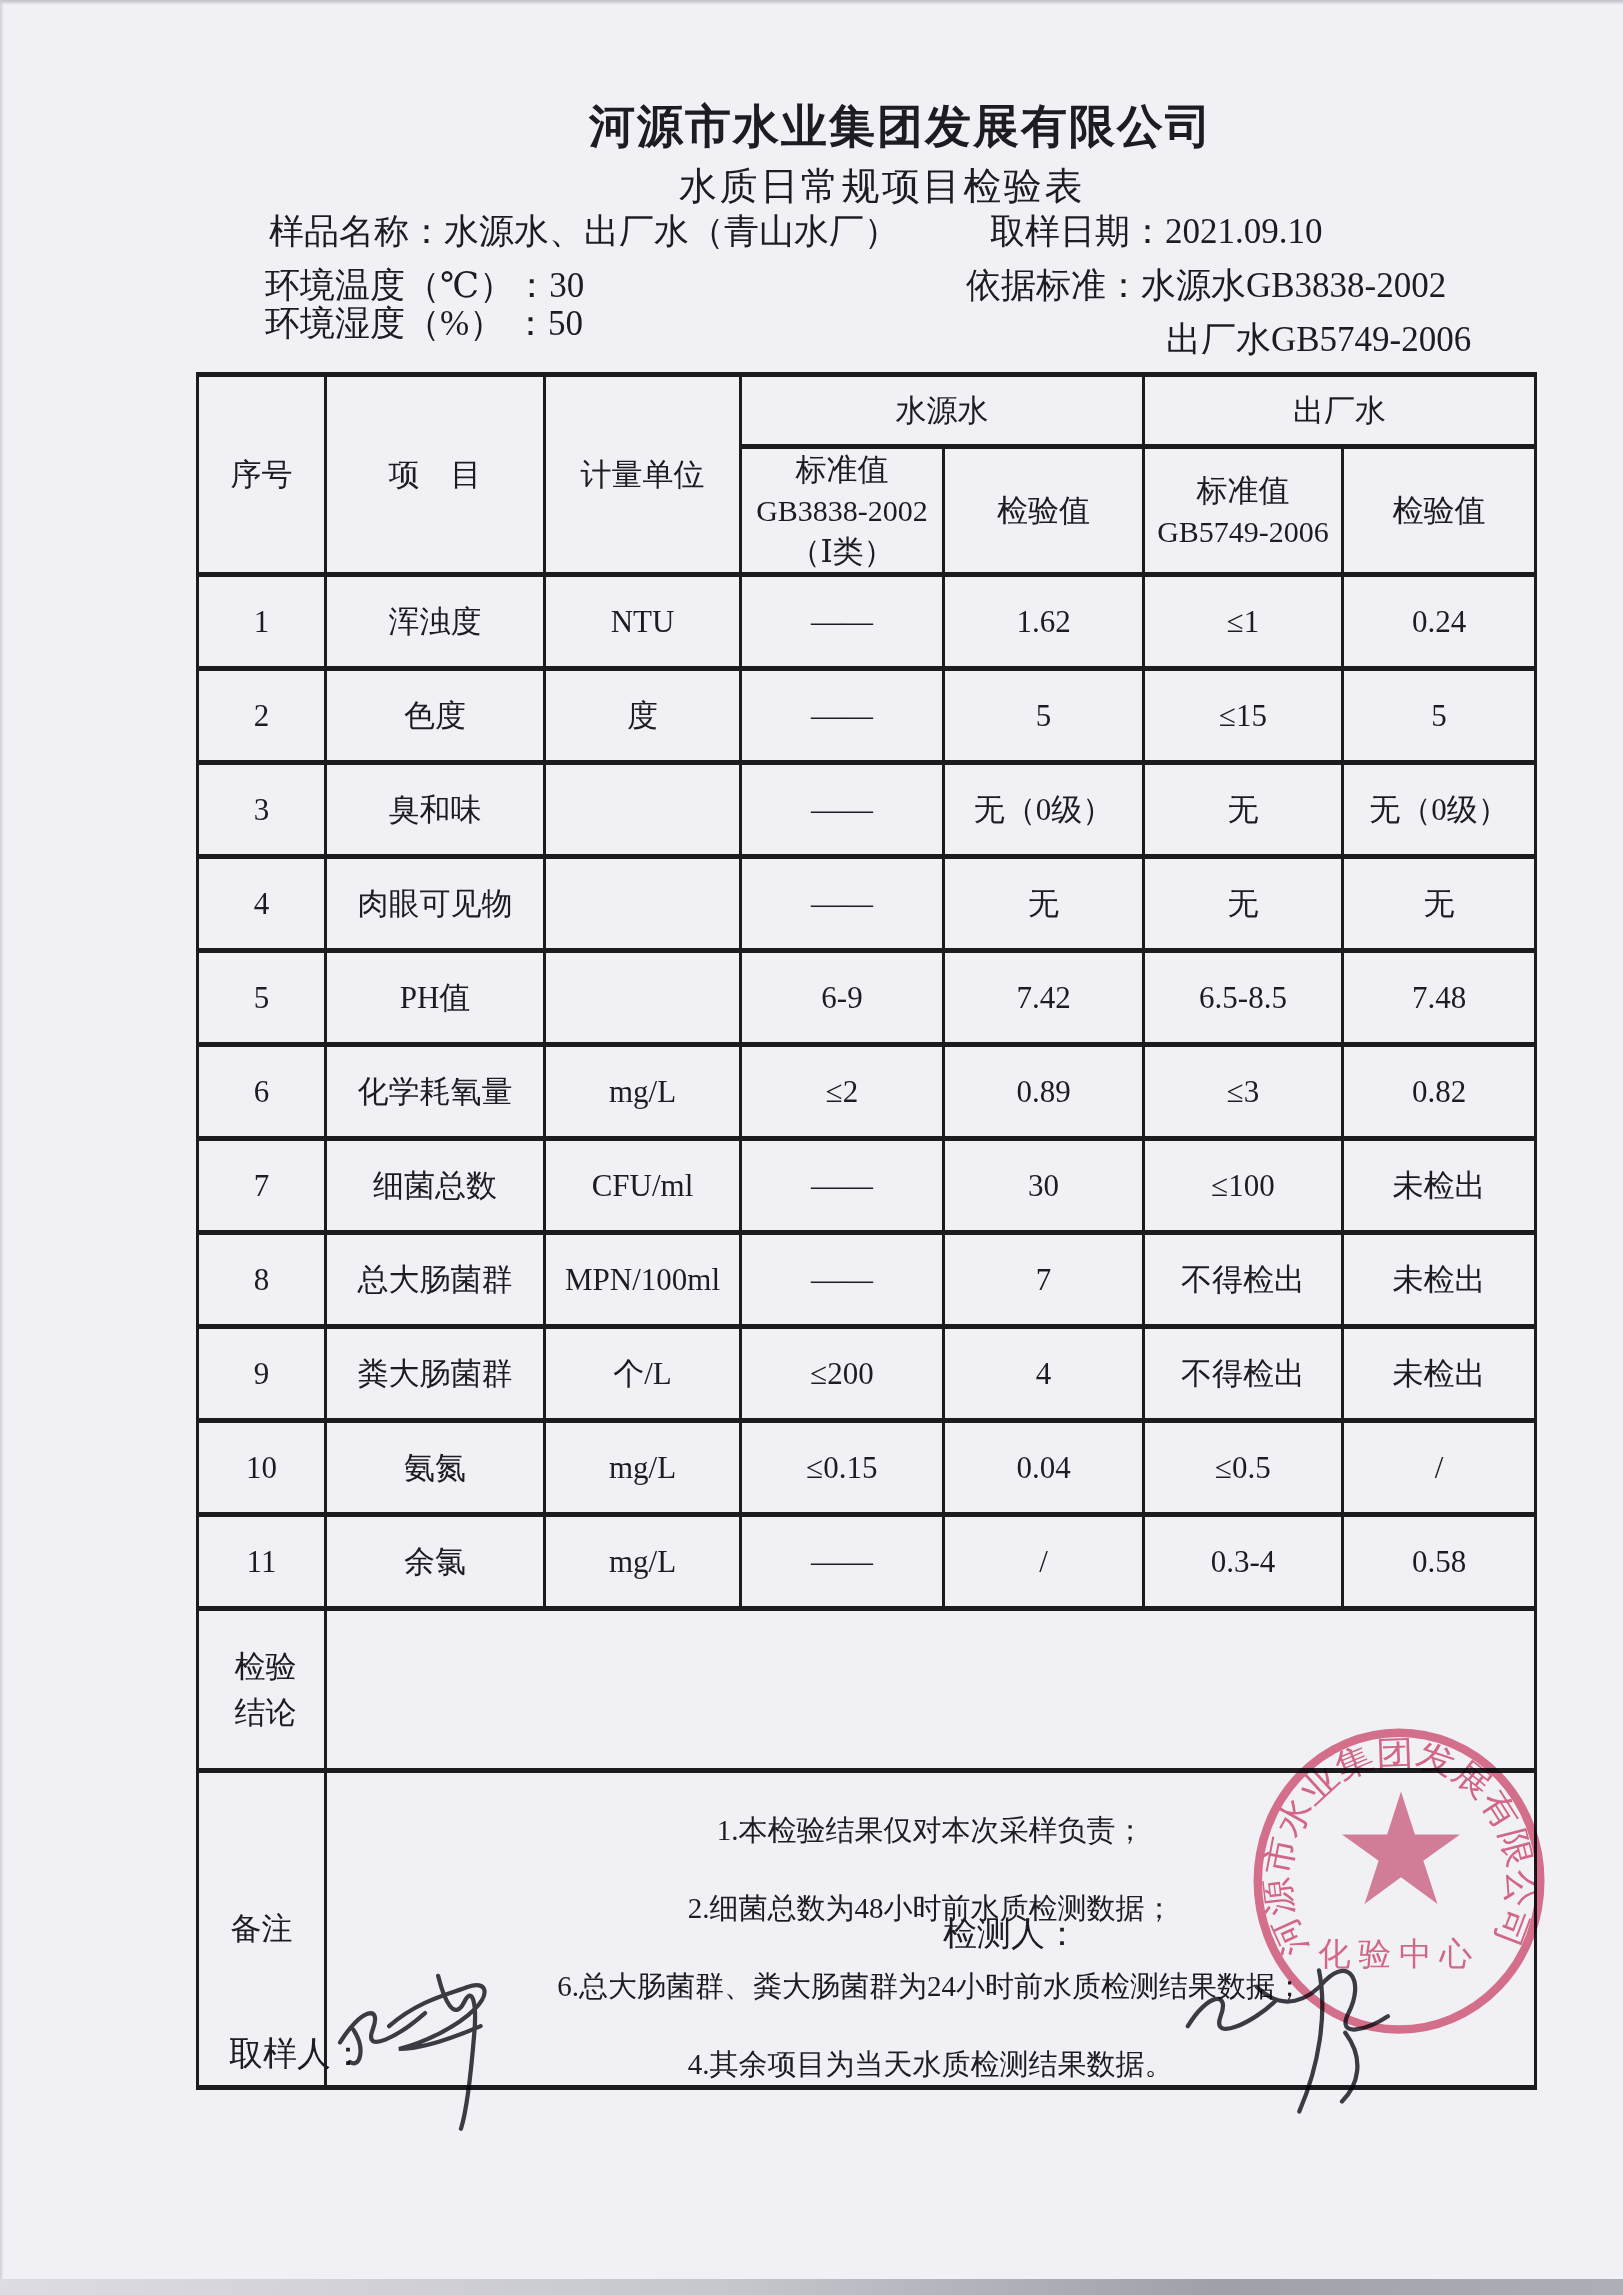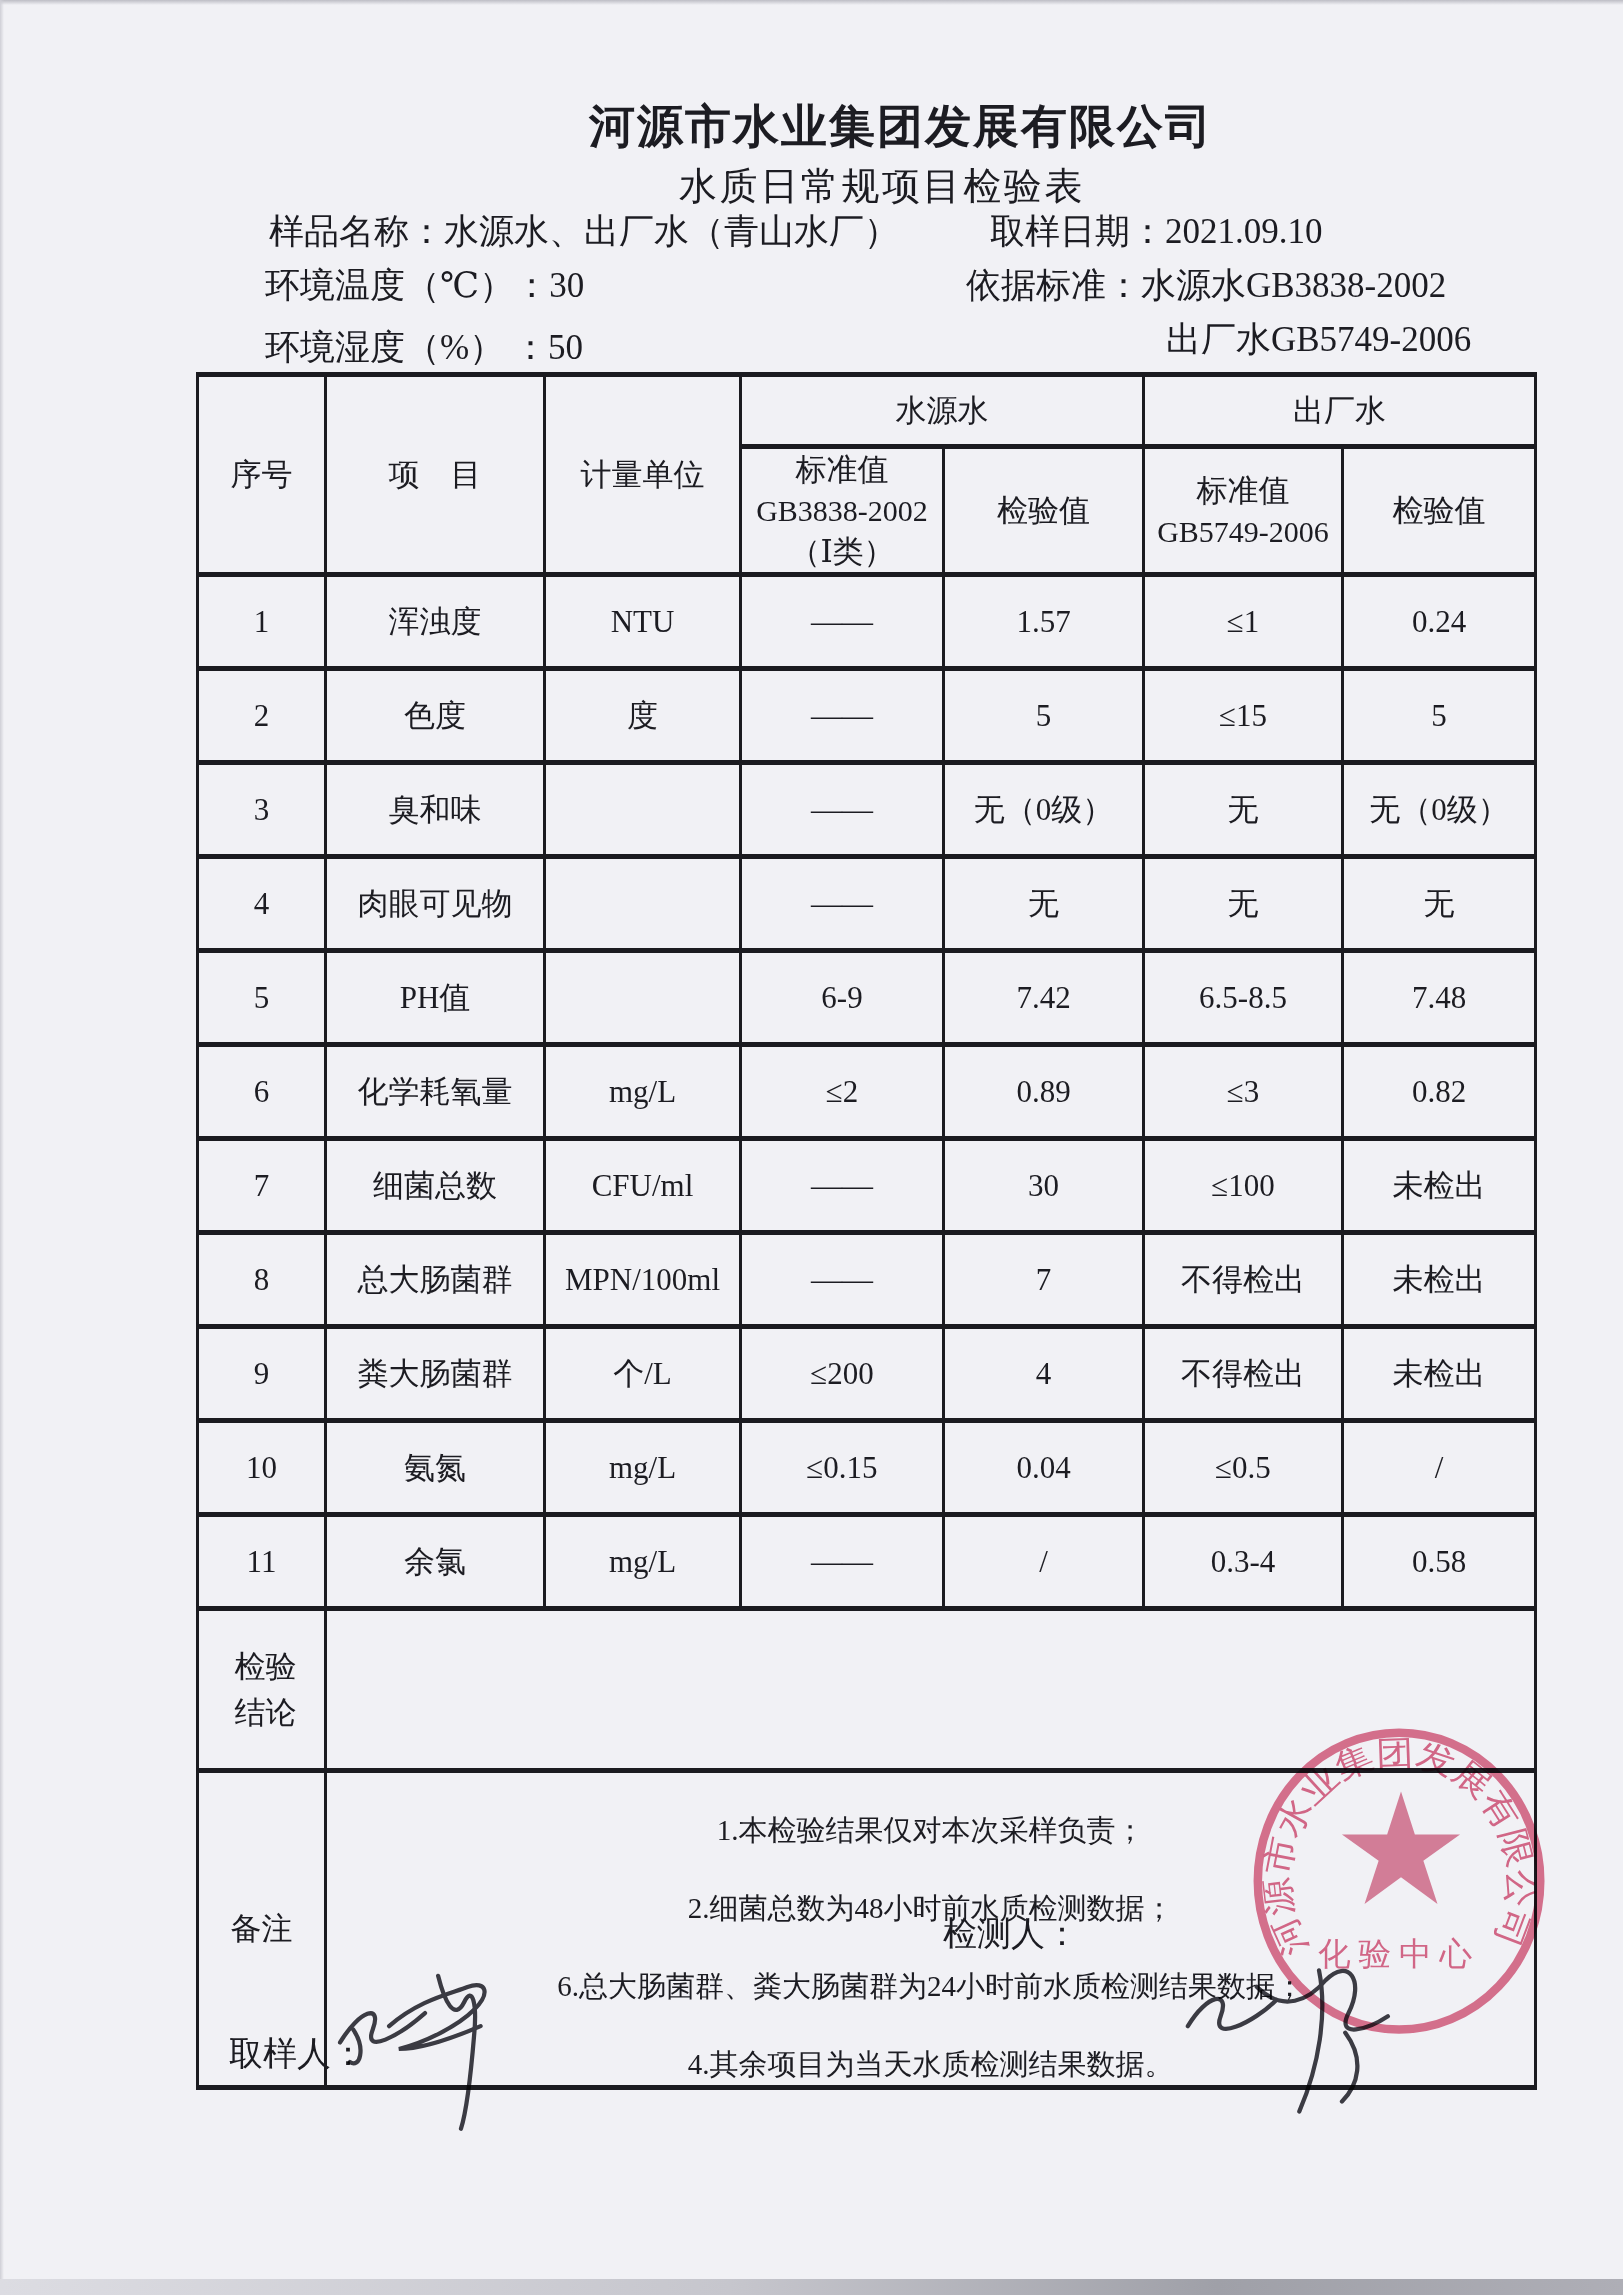--- a/index.html
+++ b/index.html
@@ -10,21 +10,21 @@
     color:#1c1c22;overflow:hidden;
   }
   .abs{position:absolute;white-space:nowrap;}
   .company-title{left:589px;top:96px;font-size:46px;font-weight:bold;letter-spacing:2px;}
   .form-title{left:679px;top:161px;font-size:38px;letter-spacing:2.6px;}
   .info{font-size:35px;}
   .info-sample{left:269px;top:208px;}
   .info-date{left:990px;top:208px;}
   .info-temp{left:265px;top:262px;}
   .info-basis{left:966px;top:262px;}
-  .info-humidity{left:265px;top:324px;}
+  .info-humidity{left:265px;top:300px;}
   .info-outlet{left:1166px;top:316px;}
 
   table.report{
     position:absolute;left:196px;top:372px;width:1338px;
     border-collapse:collapse;table-layout:fixed;
   }
   table.report td,table.report th{
     border:3.9px solid #1b1b20;border-top-width:5.2px;border-bottom-width:5.2px;
     font-weight:normal;text-align:center;vertical-align:middle;
     font-size:31px;padding:0;overflow:hidden;
@@ -105,21 +105,21 @@
         <div class="sub-line code">GB5749-2006</div>
       </th>
       <th>检验值</th>
     </tr>
 
     <tr class="data">
       <td>1</td>
       <td class="item-cell">浑浊度</td>
       <td class="latin">NTU</td>
       <td>——</td>
-      <td>1.57</td>
+      <td>1.62</td>
       <td>≤1</td>
       <td>0.24</td>
     </tr>
     <tr class="data">
       <td>2</td>
       <td class="item-cell">色度</td>
       <td>度</td>
       <td>——</td>
       <td>5</td>
       <td>≤15</td>

